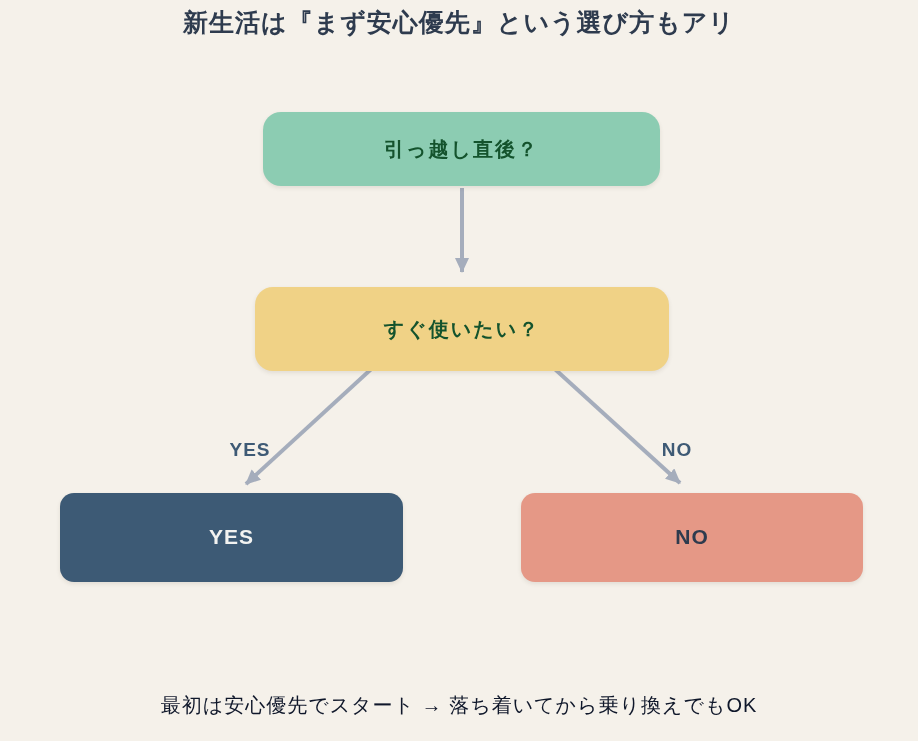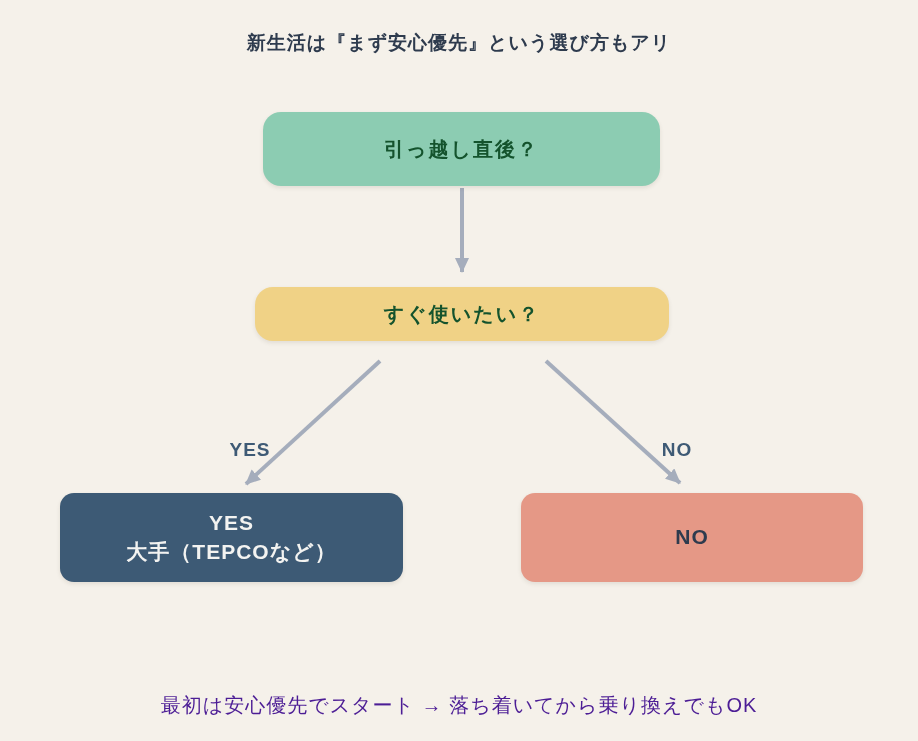--- a/index.html
+++ b/index.html
@@ -14,25 +14,24 @@
     height: 741px;
     background: #f5f1ea;
     overflow: hidden;
   }
   .title {
     position: absolute;
     top: 6px;
     left: 0;
     width: 100%;
     text-align: center;
-    font-size: 19px;
+    font-size: 25px;
     font-weight: bold;
     color: #2e3b4e;
     letter-spacing: 1px;
-    margin-top: 24px;
   }
   .node {
     position: absolute;
     display: flex;
     flex-direction: column;
     align-items: center;
     justify-content: center;
     text-align: center;
     font-weight: bold;
     color: #14532d;
@@ -42,21 +41,21 @@
   .node-start {
     left: 263px; top: 112px;
     width: 397px; height: 74px;
     background: #8cccb2;
     border-radius: 18px;
     font-size: 20px;
     letter-spacing: 2px;
   }
   .node-question {
     left: 255px; top: 287px;
-    width: 414px; height: 54px;
+    width: 414px; height: 84px;
     background: #f0d286;
     border-radius: 18px;
     font-size: 20px;
     letter-spacing: 2px;
   }
   .node-yes {
     left: 60px; top: 493px;
     width: 343px; height: 89px;
     background: #3d5a75;
     border-radius: 14px;
@@ -89,21 +88,21 @@
   }
   .edge-label-yes { left: 250px; top: 450px; }
   .edge-label-no  { left: 677px; top: 450px; }
   .caption {
     position: absolute;
     bottom: 22px;
     left: 0;
     width: 100%;
     text-align: center;
     font-size: 20px;
-    color: #4c1d95;
+    color: #0f172a;
     letter-spacing: 1px;
   }
 </style>
 </head>
 <body>
 
 <div class="stage">
 
   <div class="title">新生活は『まず安心優先』という選び方もアリ</div>
 
@@ -127,21 +126,20 @@
   <div class="node node-question">
     <span>すぐ使いたい？</span>
   </div>
 
   <div class="edge-label edge-label-yes">YES</div>
 
   <div class="edge-label edge-label-no">NO</div>
 
   <div class="node node-yes">
     <span>YES</span>
-    <span>大手（TEPCOなど）</span>
   </div>
 
   <div class="node node-no">
     <span>NO</span>
   </div>
 
   <div class="caption">最初は安心優先でスタート → 落ち着いてから乗り換えでもOK</div>
 
 </div>
 

